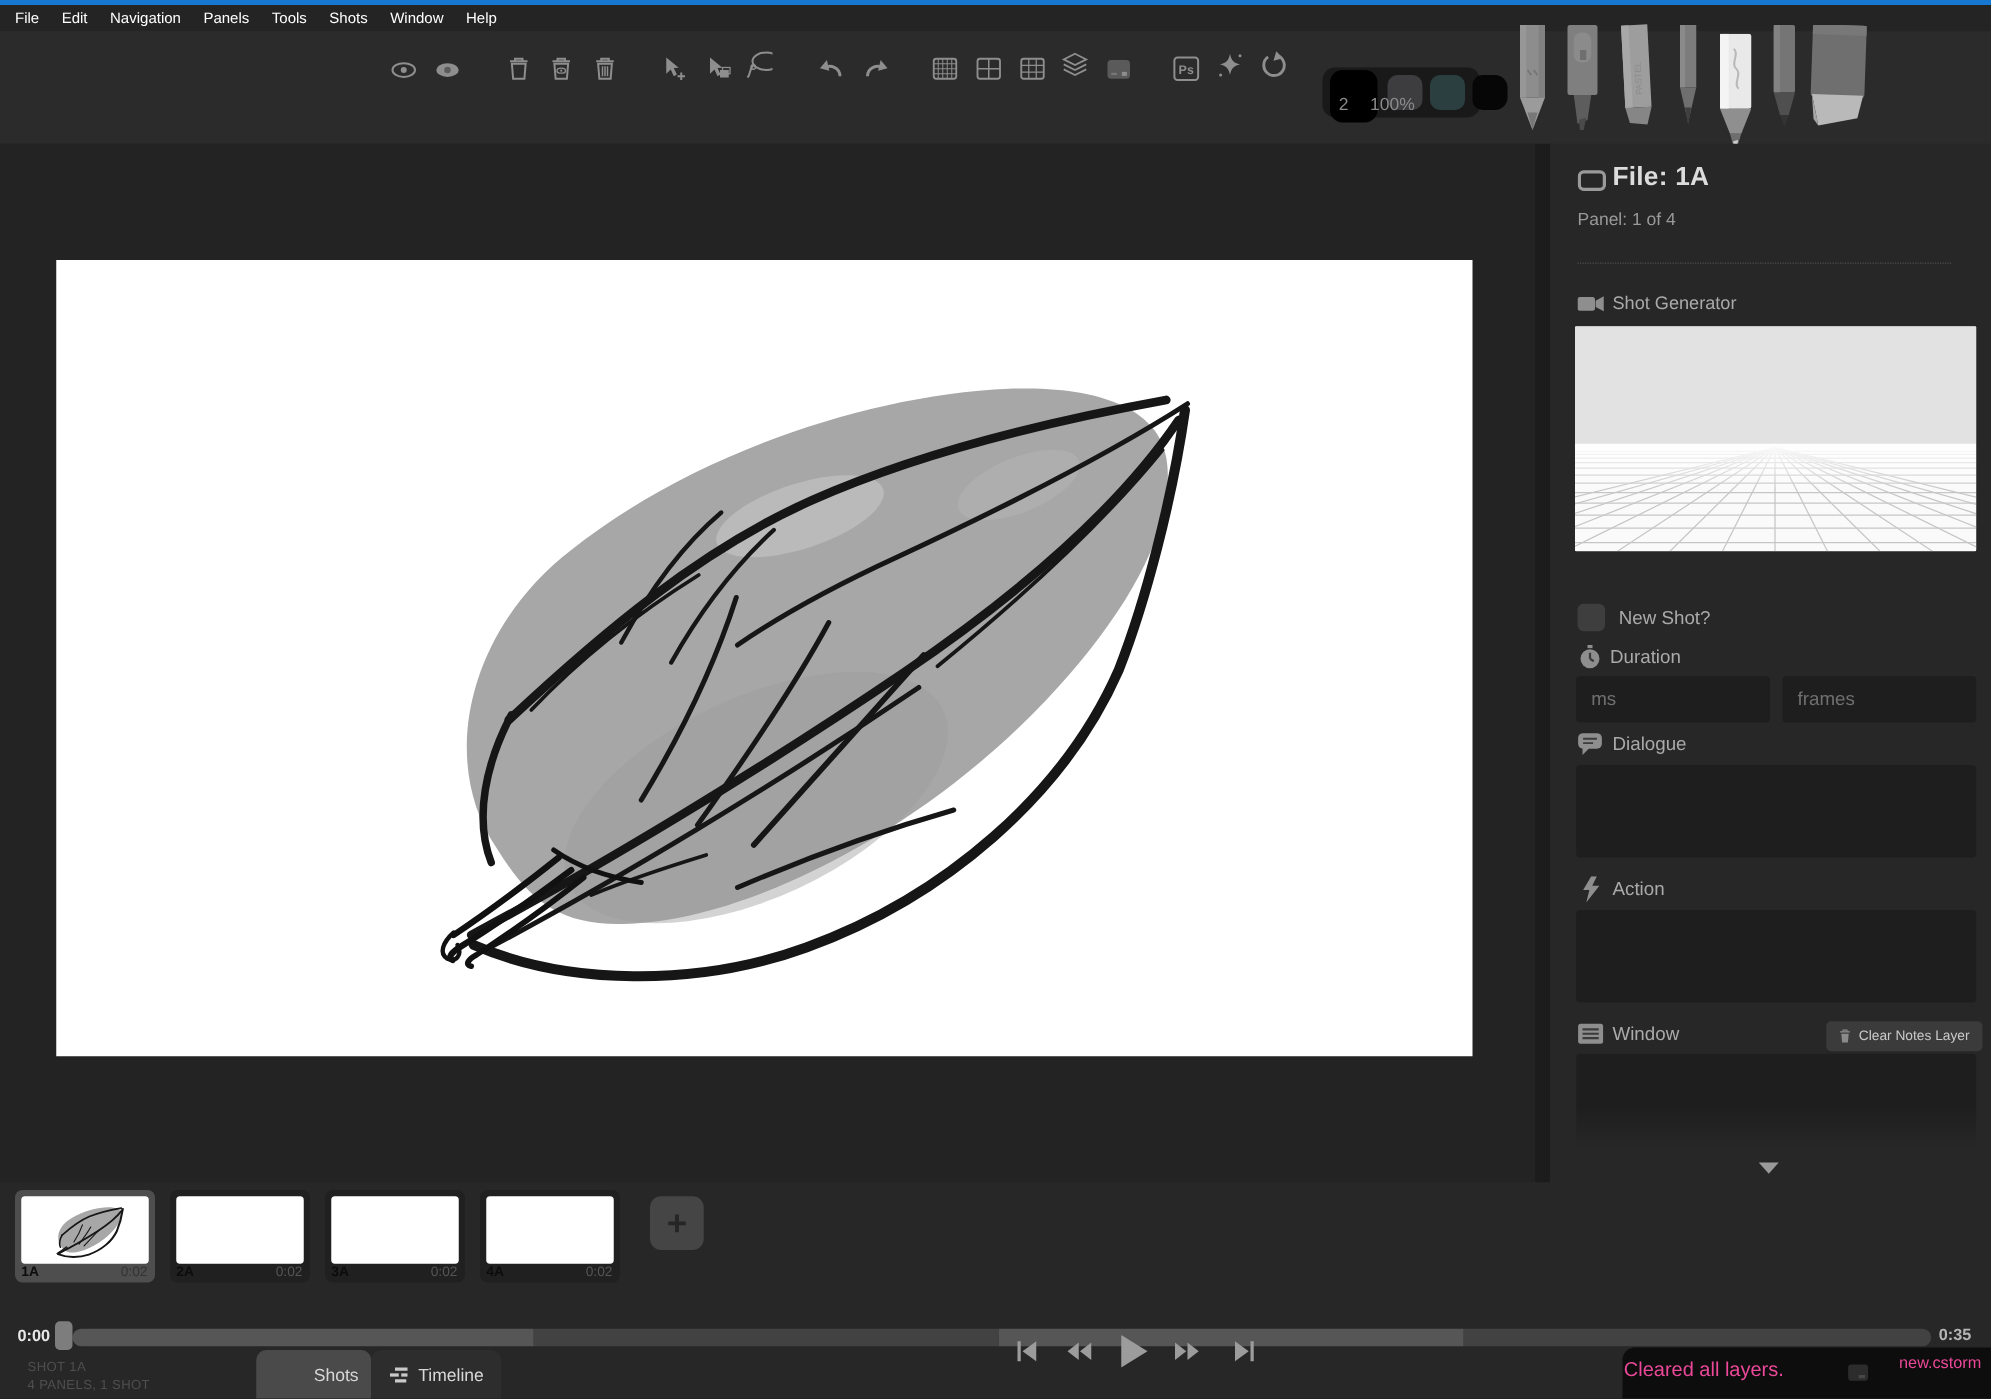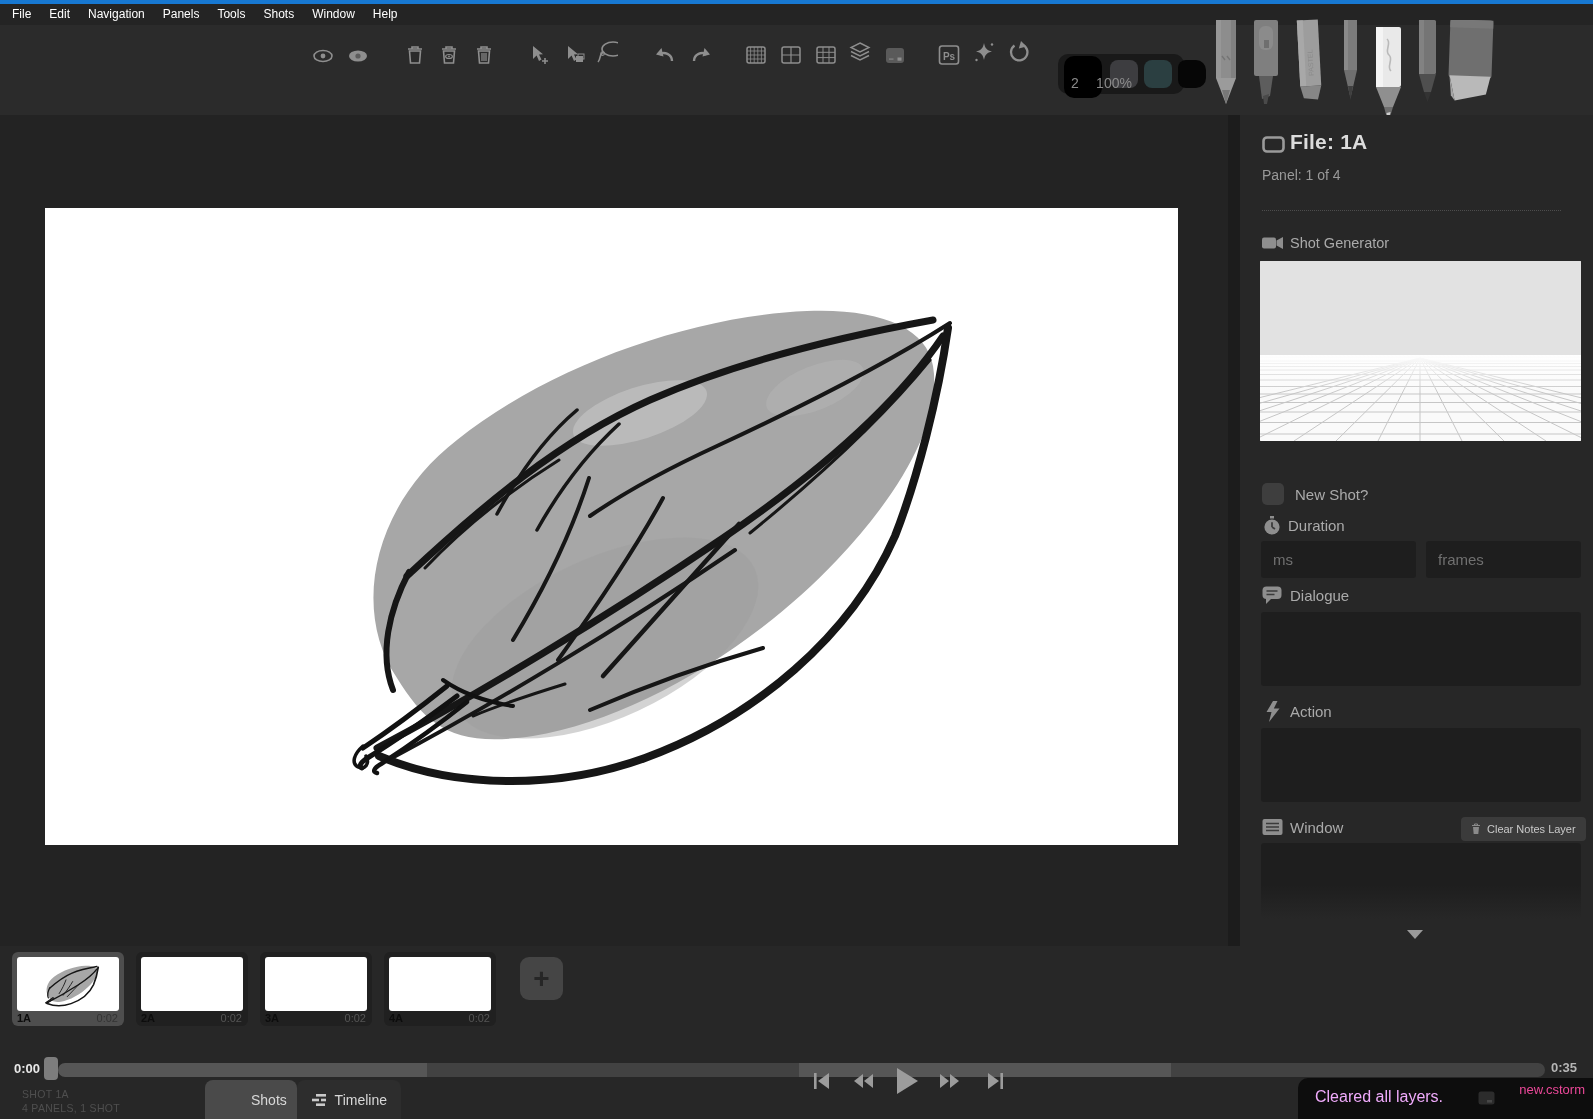--- a/index.html
+++ b/index.html
@@ -82,21 +82,21 @@
   .status-line { font-size:10.5px; color:#4f4f4f; letter-spacing:.3px;text-align:center; }
 
   .tab { position:absolute; top:134px; height:39px; border-radius:8px 8px 0 0; display:flex; align-items:center; gap:9px; padding:0 14px; }
   .tab-label { font-size:14px; color:#d8d8d8; }
   .tab.selected { background:#4a4a4a; }
   .tab.unselected { background:#2d2d2d; }
 
   .pb-btn { position:absolute; background:none; border:none; padding:0; }
 
   .toast { left:1298px; top:1078px; width:295px; height:41px; background:#0d0d0d; border-radius:10px 0 0 0; }
-  .toast-msg { position:absolute; left:17px; top:10px; font-size:16px; color:#f0abfc; }
+  .toast-msg { position:absolute; left:1px; top:10px; font-size:16px; color:#ec4899; }
   .toast-file { position:absolute; right:8px; top:4px; font-size:13px; color:#ec4899; }
 </style>
 </head>
 <body>
 
 <div id="app">
 
   <div class="abs top-strip"></div>
 
   <div class="abs menubar">

